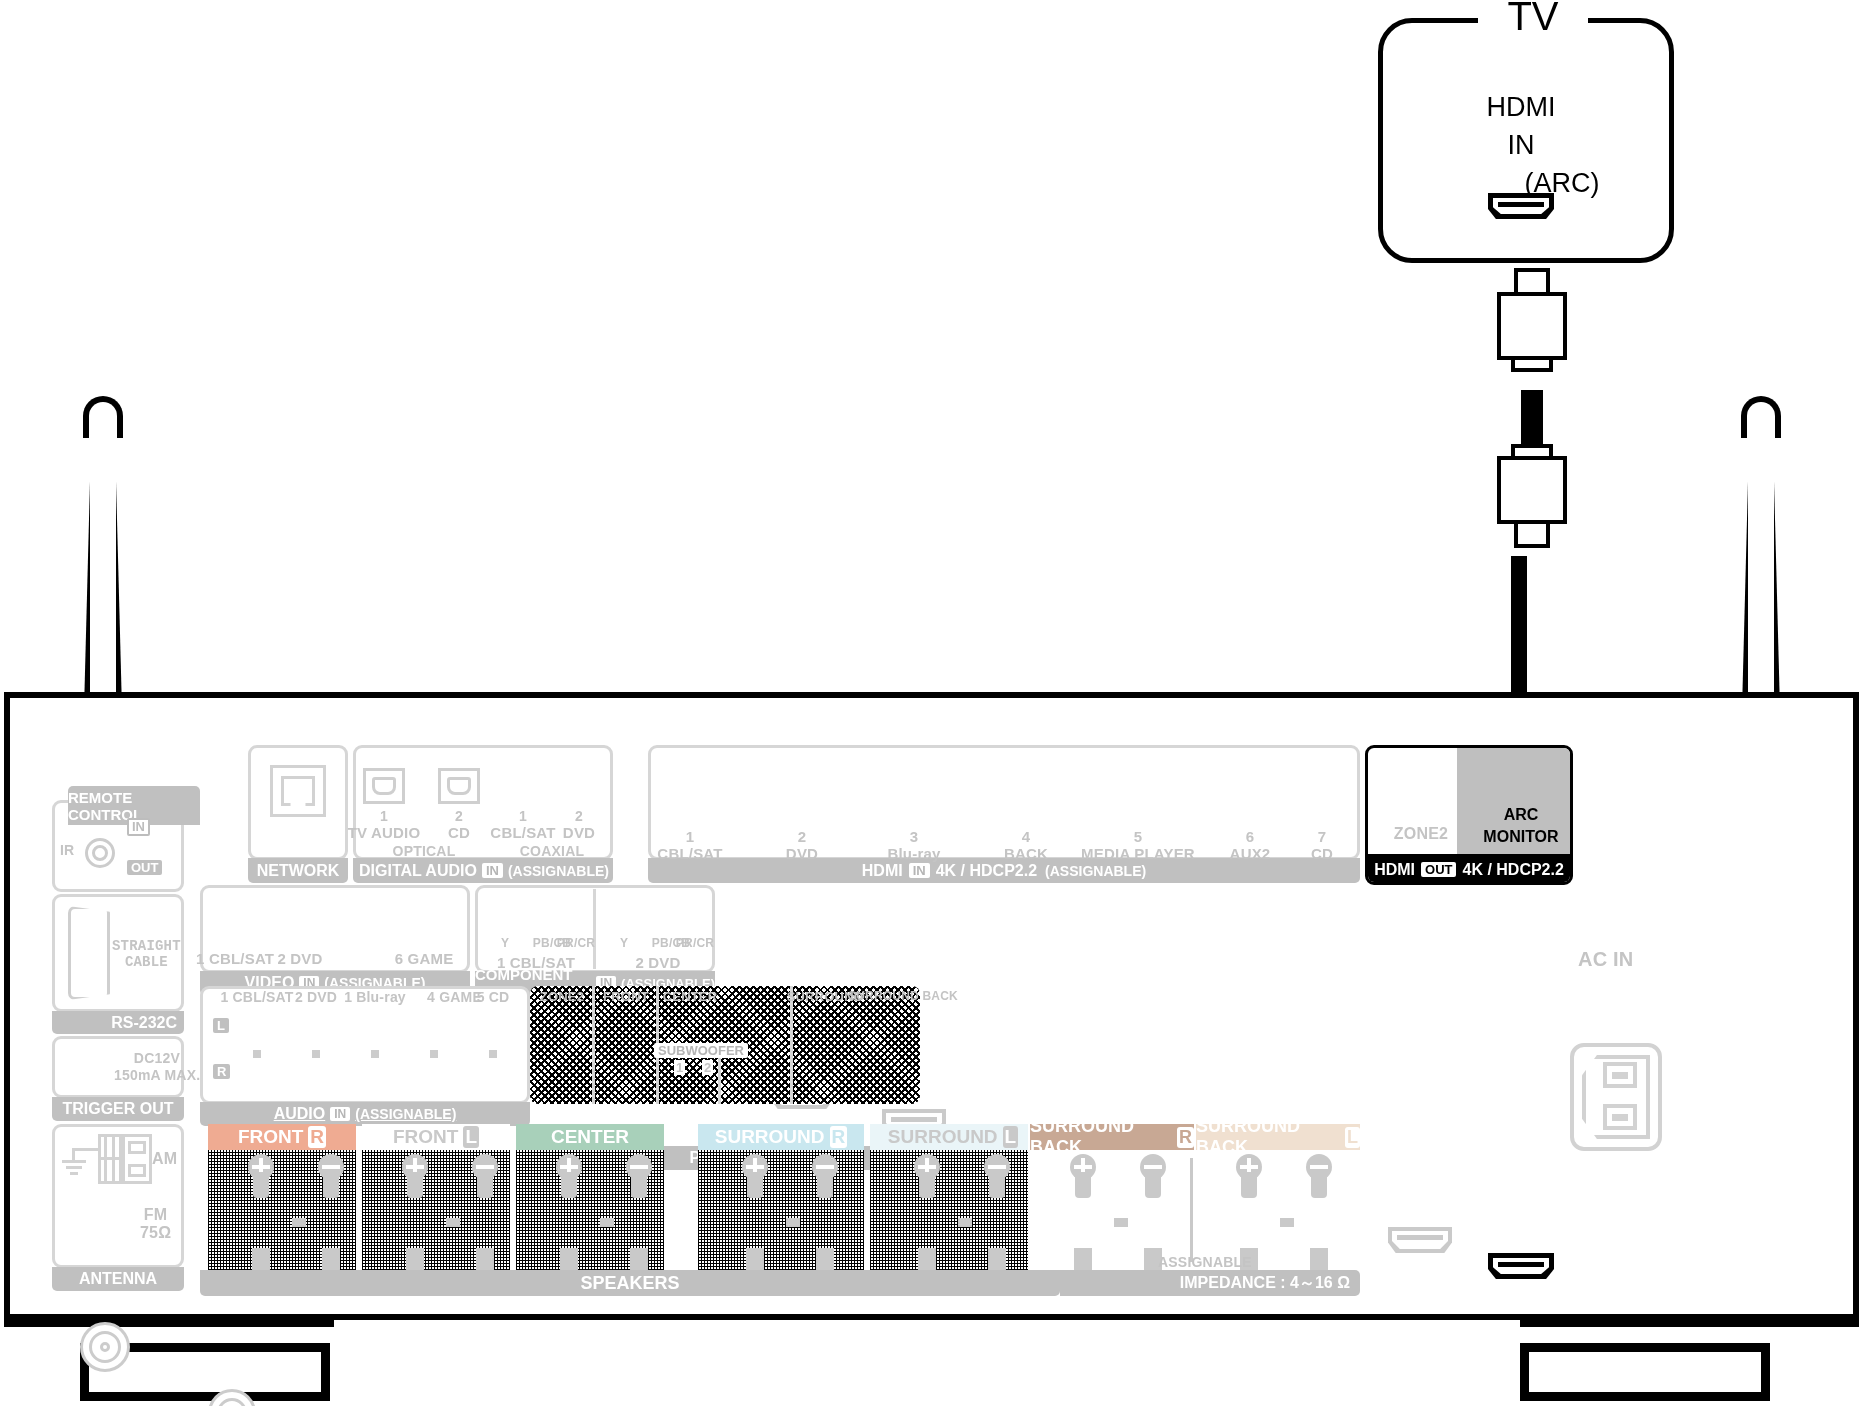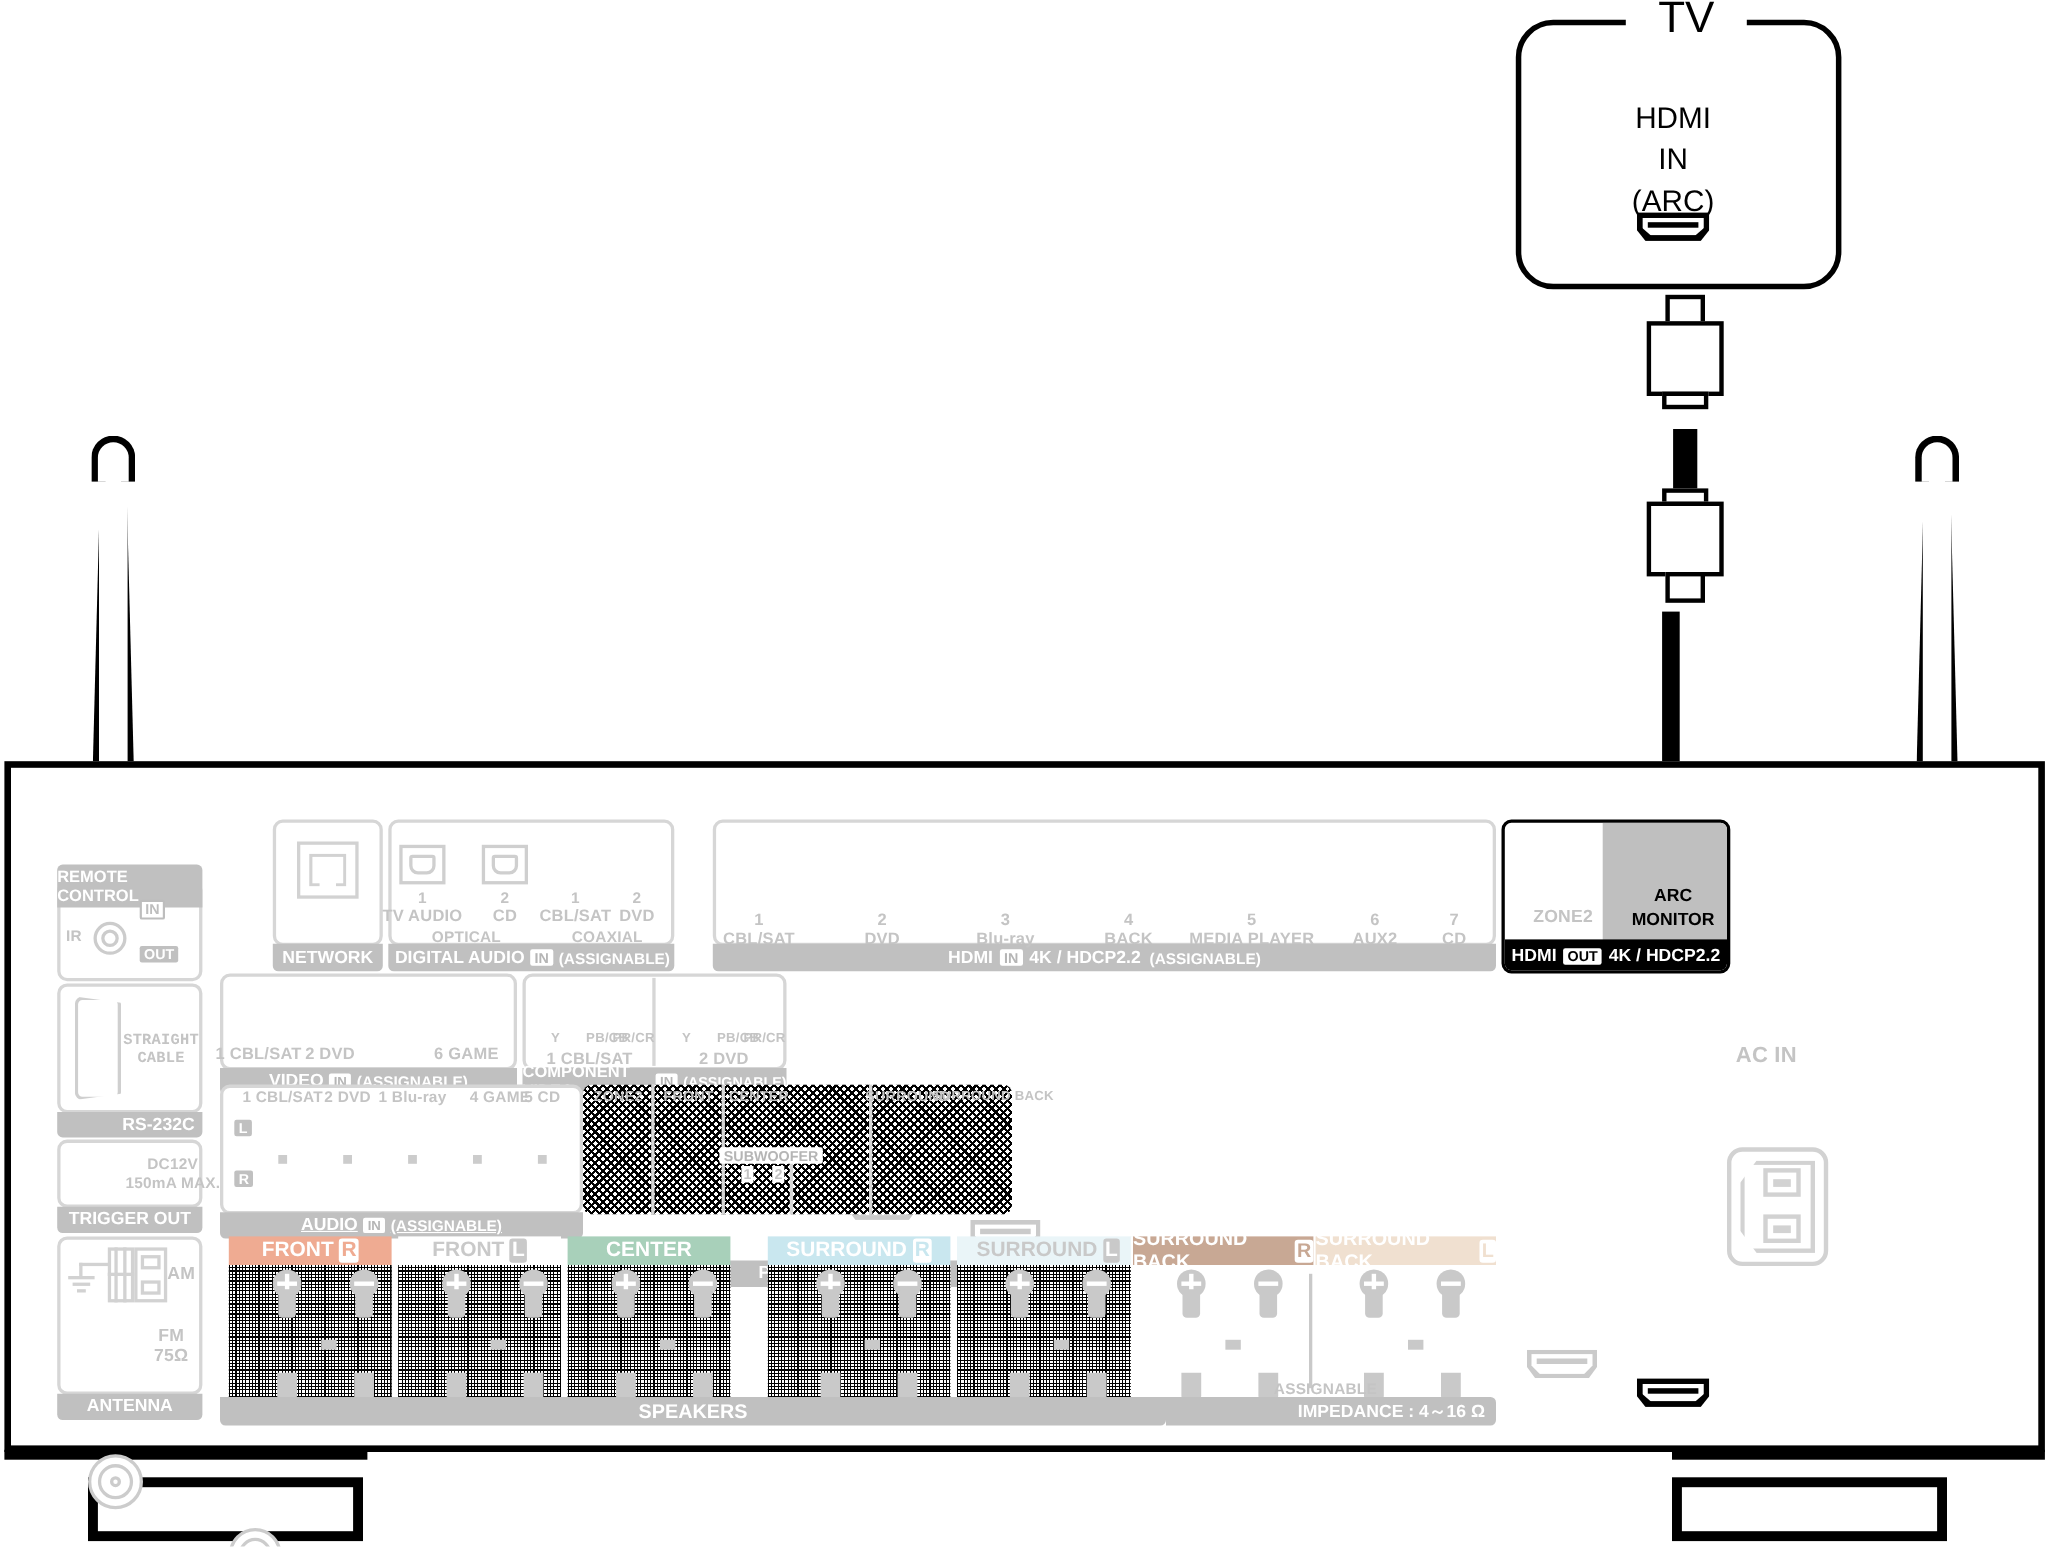--- a/index.html
+++ b/index.html
@@ -103,21 +103,21 @@
           display:flex;align-items:center;justify-content:center;}
   .ac-pin em{display:block;width:16px;height:7px;background:#d2d2d2;}
 </style>
 </head>
 <body>
 
 <div class="abs" id="tv-box"></div>
 <div class="abs" id="tv-title">TV</div>
 <div class="abs tvtxt" style="top:92px;">HDMI</div>
 <div class="abs tvtxt" style="top:130px;">IN</div>
-<div class="abs tvtxt" style="top:168px;">(ARC)</div>
+<div class="abs tvtxt" style="top:168px;margin-left:41px;">(ARC)</div>
 <div class="abs hdmi-f" style="left:1488px;top:193px;">
   <div class="sh"></div>
     <div class="in"></div>
     <div class="bar"></div>
 </div>
 
 <div class="abs" id="cable-wrap">
   <div class="plug" style="top:0;">
     <div class="tip" style="top:0;"></div>
     <div class="body" style="top:24px;"></div>
@@ -146,21 +146,21 @@
     <div class="tipcap"></div>
 </div>
 
 <div class="abs" id="chassis"></div>
 <div class="abs" id="rail-l"></div>
 <div class="abs" id="rail-r"></div>
 <div class="abs foot" id="foot-l"></div>
 <div class="abs foot" id="foot-r"></div>
 
 <div class="grp" style="left:52px;top:800px;width:132px;height:92px;"></div>
-<div class="gbar" style="left:52px;top:786px;width:132px;height:39px;border-radius:5px 5px 0 0;justify-content:center;font-size:15px;">REMOTE CONTROL</div>
+<div class="gbar" style="left:68px;top:786px;width:132px;height:39px;border-radius:5px 5px 0 0;justify-content:center;font-size:15px;">REMOTE CONTROL</div>
 <div class="abs lbl" style="left:60px;top:842px;font-size:14px;">IR</div>
 <div class="abs rca" style="left:85px;top:812px;width:30px;height:30px;">
     <i style="width:16px;height:16px;"></i>
   </div>
 <div class="abs rca" style="left:85px;top:854px;width:30px;height:30px;">
     <i style="width:16px;height:16px;"></i>
   </div>
 <div class="abs tag" style="left:127px;top:818px;font-size:13px;">IN</div>
 <div class="abs tag-solid" style="left:127px;top:860px;font-size:13px;">OUT</div>
 

